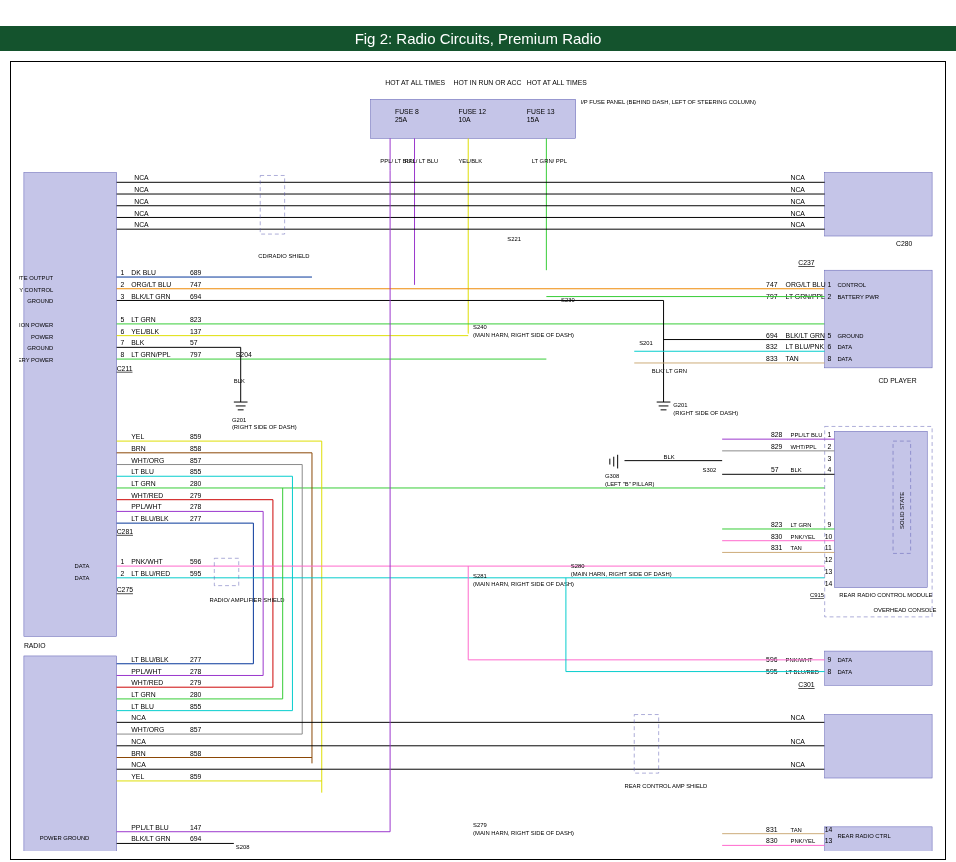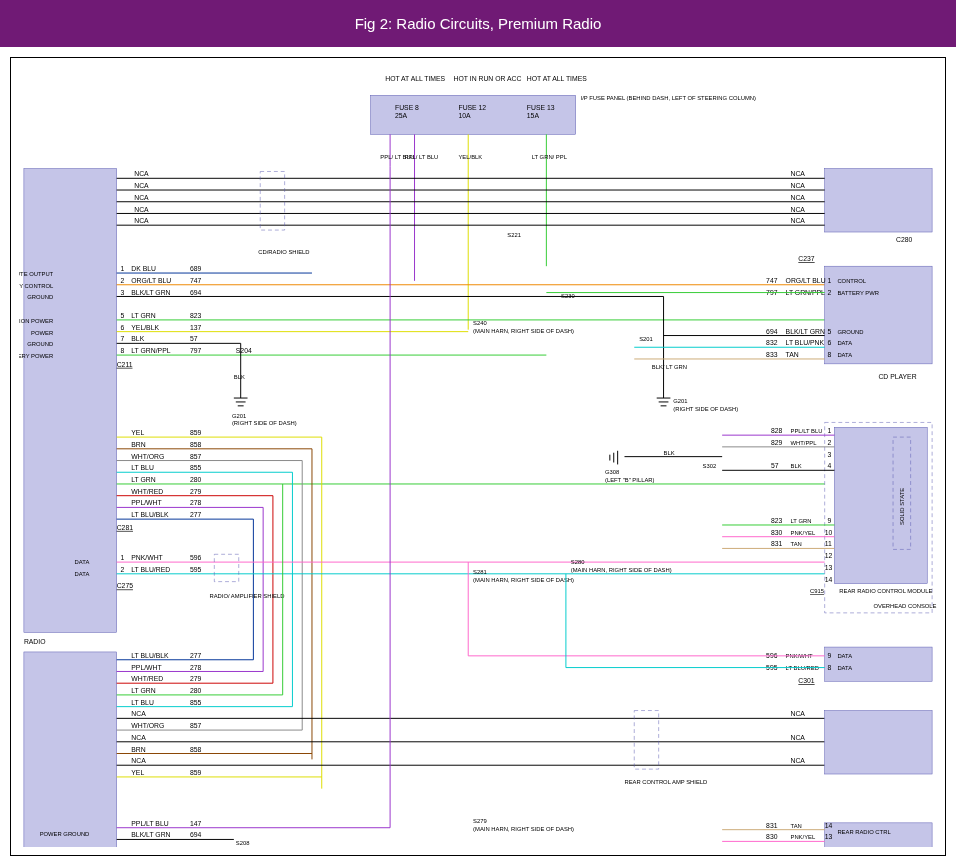--- a/index.html
+++ b/index.html
@@ -2,25 +2,26 @@
 <html><head>
 <meta charset="utf-8">
 <style>
   body {
     margin: 0;
     padding: 0;
     font-family: Arial, sans-serif;
     background: #fff;
   }
   .title-bar {
-    background: #701a75;
+    background: #14532d;
     color: #fff;
     text-align: center;
-    padding: 15px 0;
+    padding: 4px 0;
     font-size: 15px;
+    margin-top: 26px;
   }
   .diagram-wrap {
     padding: 10px;
   }
   .diagram-border {
     border: 1px solid #000;
     padding: 8px;
     position: relative;
   }
   svg {

